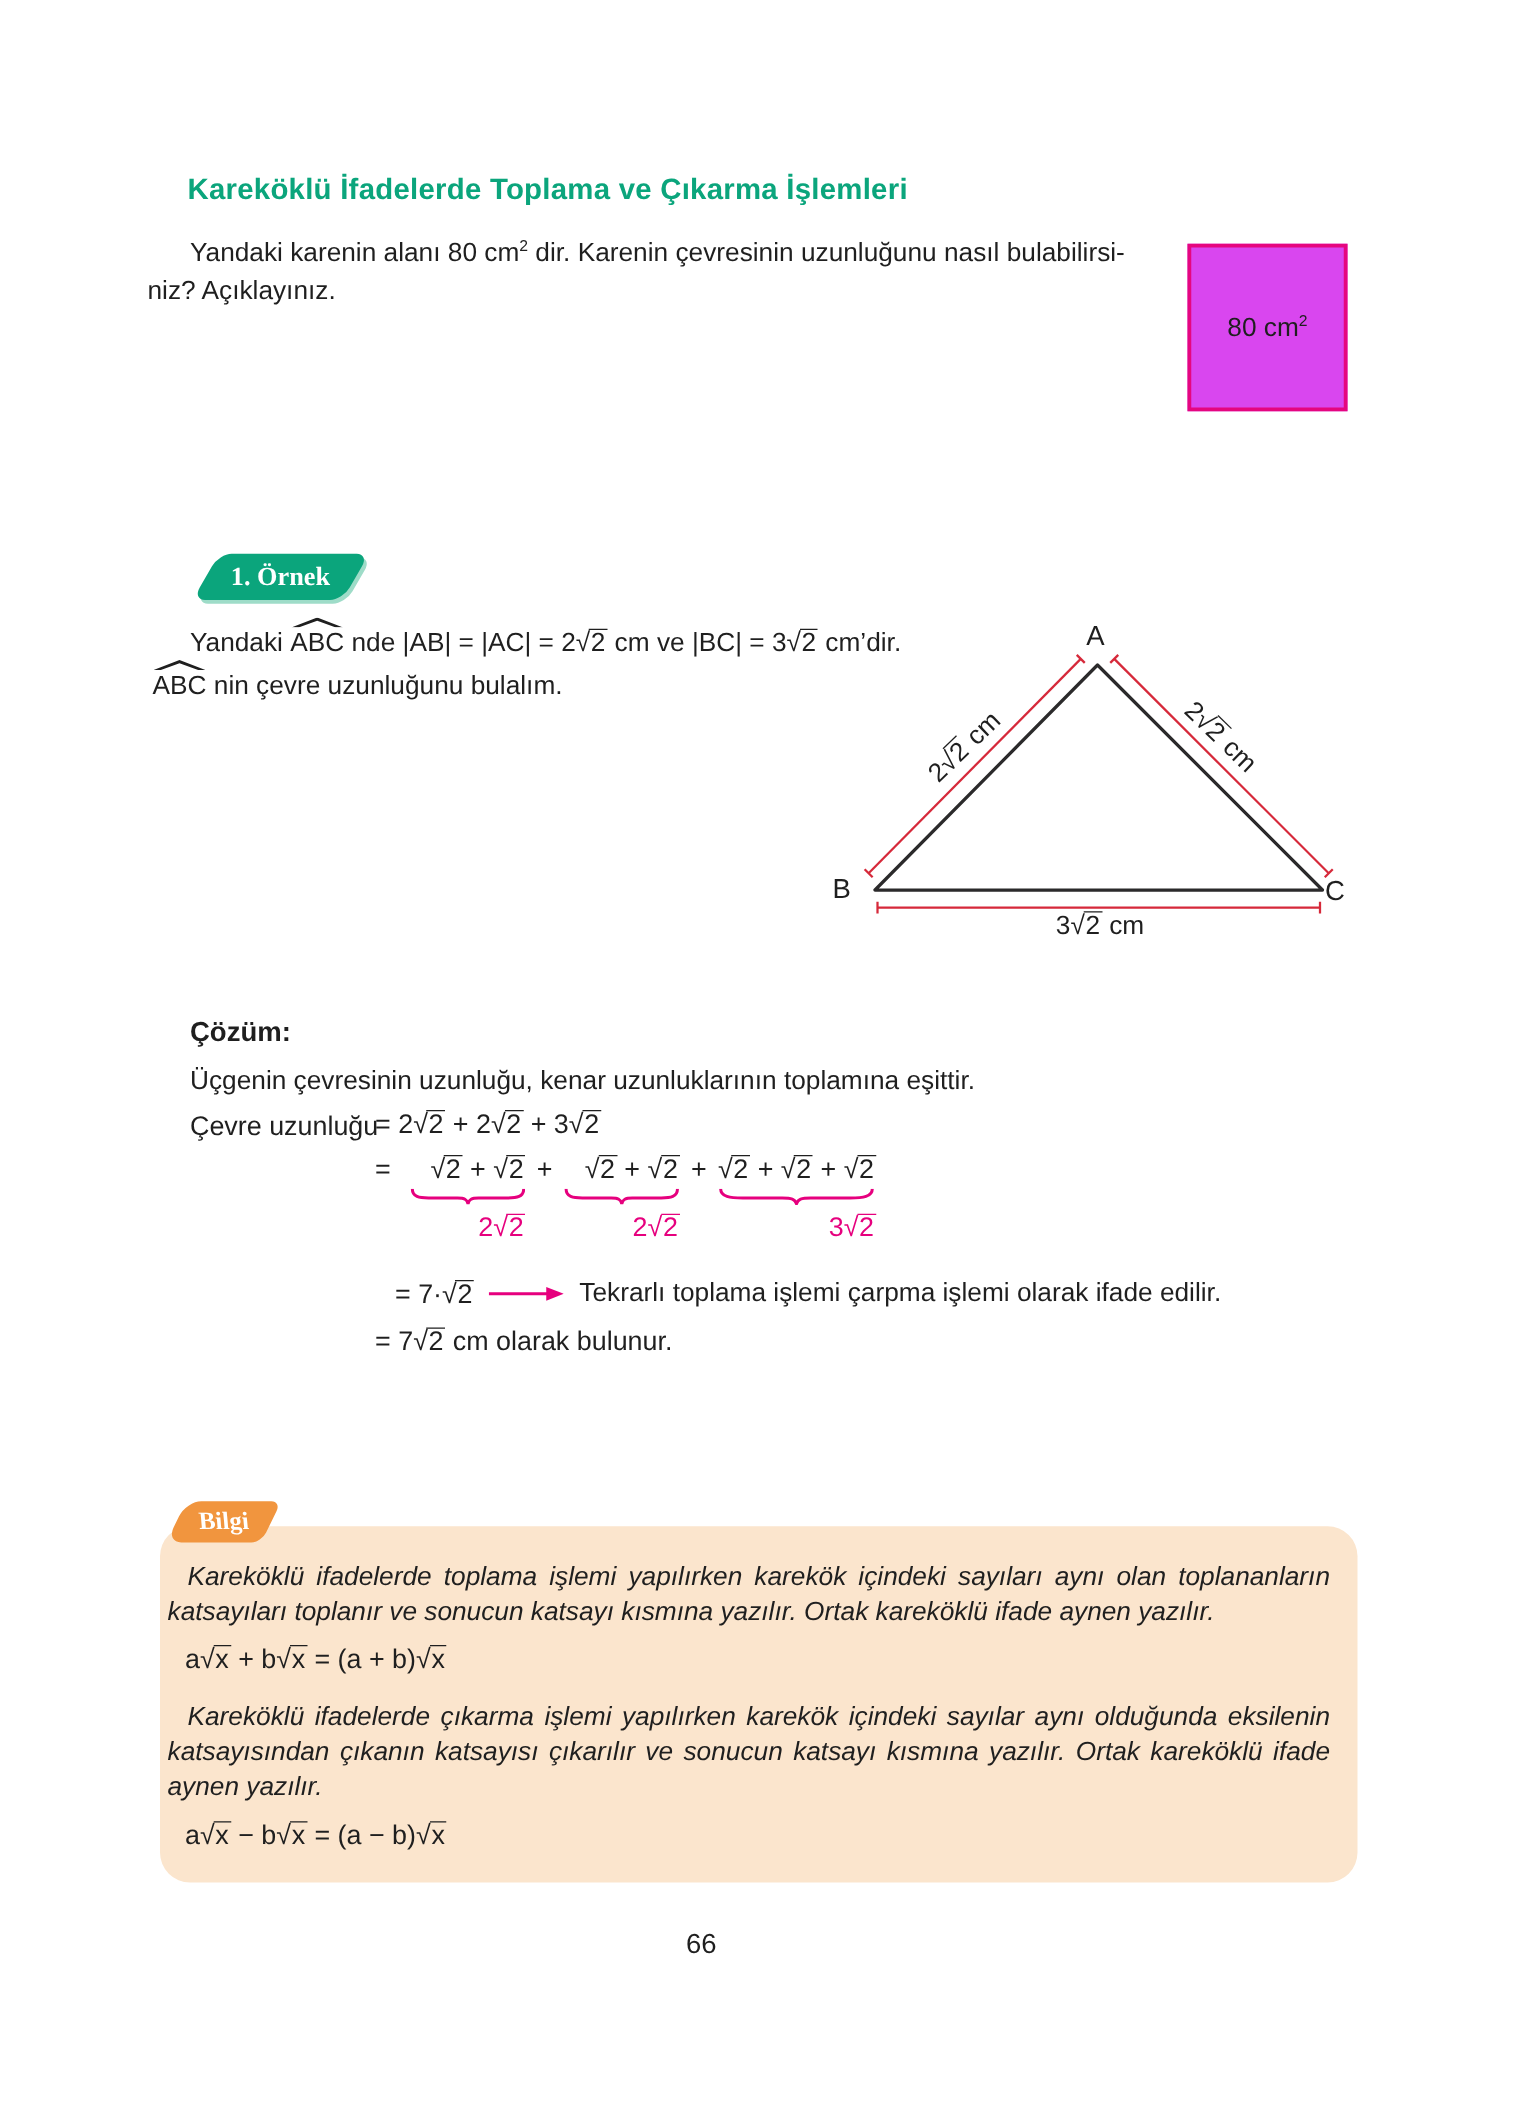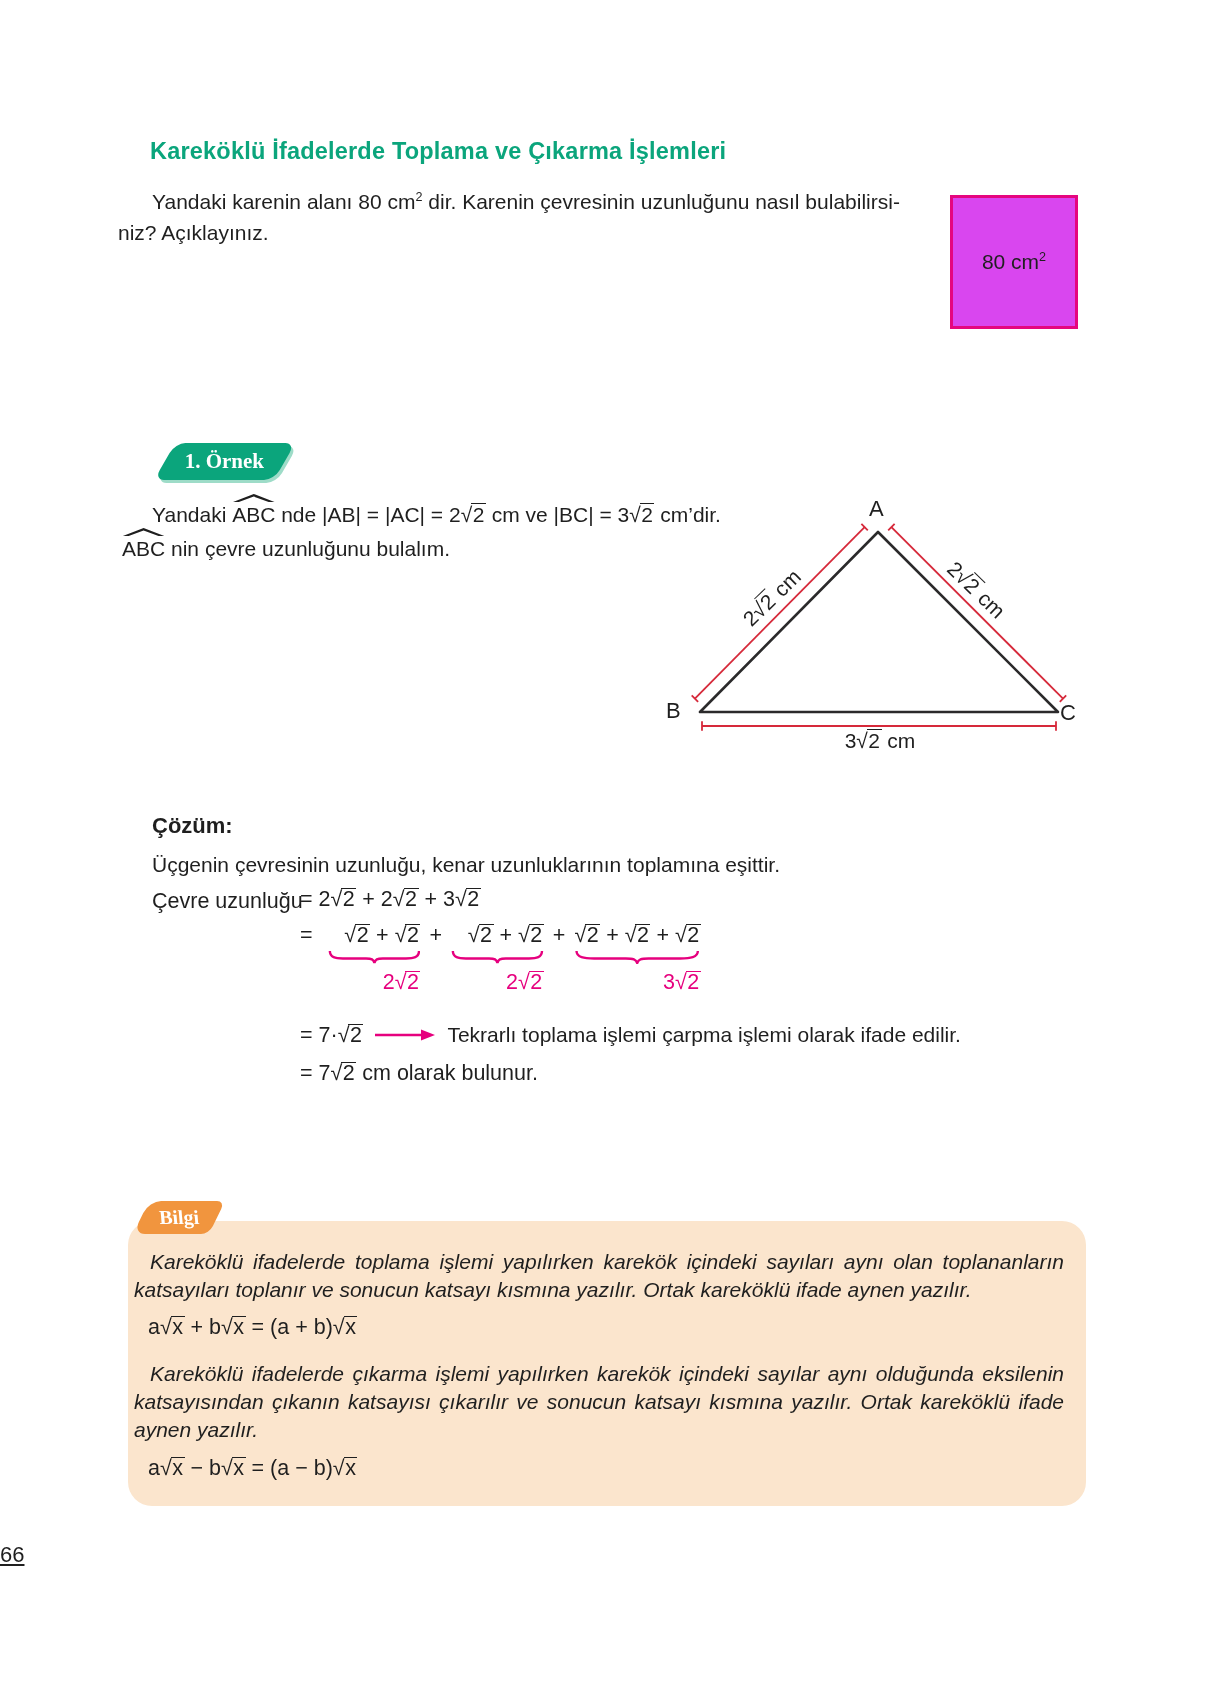--- a/index.html
+++ b/index.html
@@ -59,21 +59,21 @@
   .eq-groups{left:300px;top:920px;display:flex;align-items:flex-start;}
   .grp{display:flex;flex-direction:column;align-items:flex-end;margin:0 3px;}
   .plus-sep{margin:0 6px;}
   .eq-sign{margin-right:12px;}
   .brace{width:100%;height:13px;display:block;margin-top:1px;}
   .brace path{stroke:var(--magenta);stroke-width:2.4;fill:none;vector-effect:non-scaling-stroke;}
   .blabel{color:var(--magenta);margin-top:3px;}
   .eq-row{display:flex;align-items:center;gap:12px;}
   .fig-label{font-size:22px;line-height:22px;}
   .side-label{font-size:21px;white-space:nowrap;}
-  .pagenum{left:0;top:1542px;width:1122px;text-align:left;font-size:22px;text-decoration:underline;}
+  .pagenum{left:0;top:1542px;width:1122px;text-align:center;font-size:22px;}
 </style>
 </head>
 <body>
 
 <div class="page">
 
   <div class="abs title" style="left:150px;top:138px;">Kareköklü İfadelerde Toplama ve Çıkarma İşlemleri</div>
 
   <div class="abs body-text" style="left:152px;top:182px;"><span>Yandaki karenin alanı 80 cm</span><sup>2</sup><span> dir. Karenin çevresinin uzunluğunu nasıl bulabilirsi-</span></div>
   <div class="abs body-text" style="left:118px;top:218px;">niz? Açıklayınız.</div>
@@ -140,21 +140,21 @@
     <span class="mathline plus-sep">+</span>
     <div class="grp">
       <div class="mathline"><span class="rsq">√</span><span class="rbar">2</span><span> + </span><span class="rsq">√</span><span class="rbar">2</span><span> + </span><span class="rsq">√</span><span class="rbar">2</span></div>
       <svg class="brace" viewBox="0 0 100 14" preserveAspectRatio="none">
         <path d="M2,0 C2,7 8,8 16,8 L41,8 C47,8 49,9 50,13 C51,9 53,8 59,8 L84,8 C92,8 98,7 98,0"></path>
       </svg>
       <div class="mathline blabel"><span>3</span><span class="rsq">√</span><span class="rbar">2</span></div>
     </div>
   </div>
 
-  <div class="abs eq-row" style="left:300px;top:1020px;text-align:center;">
+  <div class="abs eq-row" style="left:316px;top:1020px;text-align:center;">
     <span class="mathline"><span>= 7·</span><span class="rsq">√</span><span class="rbar">2</span></span>
     <svg width="60" height="14" viewBox="0 0 60 14">
       <line x1="0" y1="7" x2="47" y2="7" stroke="#e6007e" stroke-width="2.5"></line>
       <polygon points="46,1.5 60,7 46,12.5" fill="#e6007e"></polygon>
     </svg>
     <span class="body-text">Tekrarlı toplama işlemi çarpma işlemi olarak ifade edilir.</span>
   </div>
 
   <div class="abs mathline" style="left:300px;top:1058px;"><span>= 7</span><span class="rsq">√</span><span class="rbar">2</span><span> cm olarak bulunur.</span></div>
 

